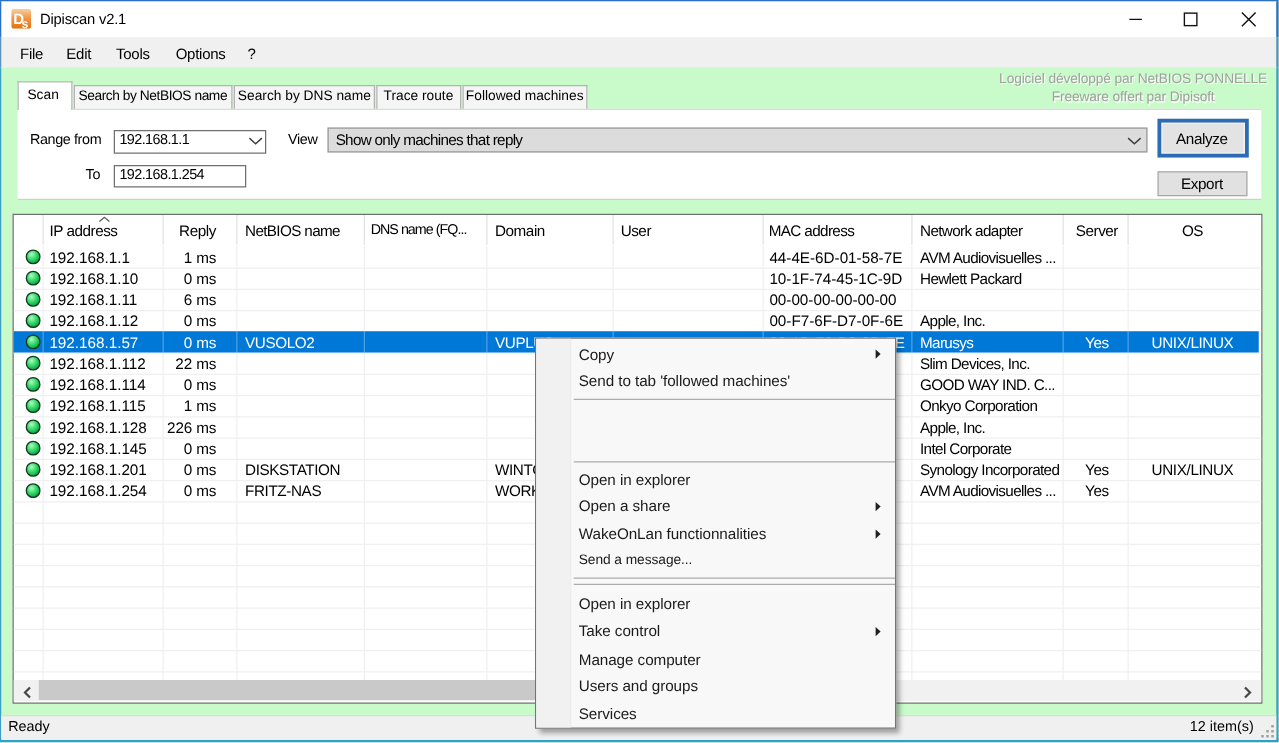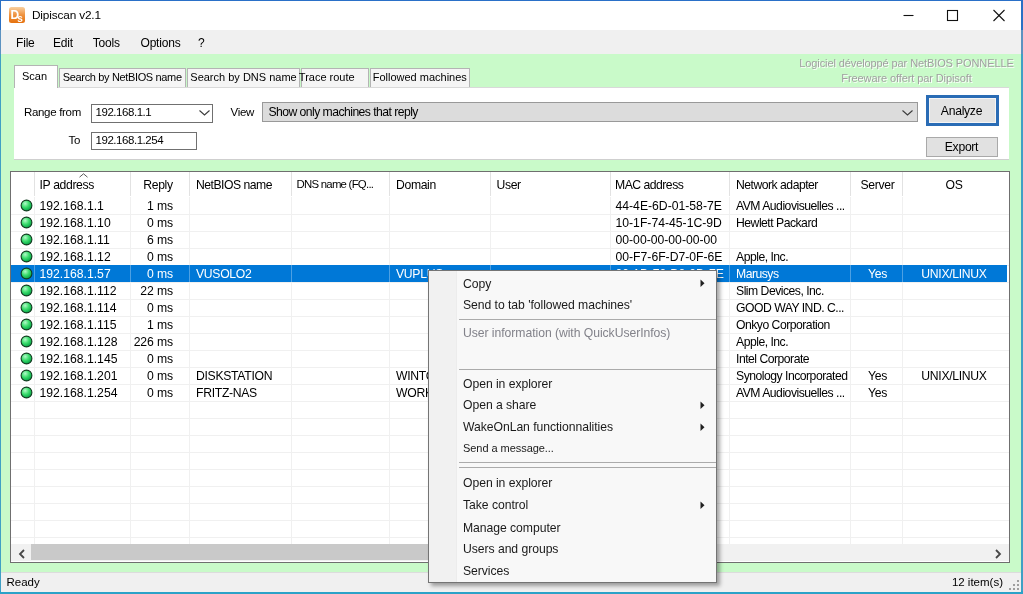--- a/index.html
+++ b/index.html
@@ -54,21 +54,21 @@
 <div class="w" style="left:130.5px;top:35.6px;width:60px;font-size:12px;color:#000;letter-spacing:-0.2px;text-align:center;"><span class="t">Options</span></div>
 <div class="w" style="left:171.3px;top:35.6px;width:60px;font-size:12px;color:#000;letter-spacing:-0.2px;text-align:center;"><span class="t">?</span></div>
 <div class="w" style="left:756.5px;top:57px;width:300px;font-size:11px;color:#a0a0a0;letter-spacing:-0.1px;text-align:center;text-shadow:1px 1px 0 #fafffa;"><span class="t">Logiciel développé par NetBIOS PONNELLE</span></div>
 <div class="w" style="left:756.5px;top:71.8px;width:300px;font-size:11px;color:#a0a0a0;letter-spacing:-0.1px;text-align:center;text-shadow:1px 1px 0 #fafffa;"><span class="t">Freeware offert par Dipisoft</span></div>
 <div class="w" style="left:14px;top:86.5px;width:995px;height:73.5px;background:#fff;border-top:1px solid #d9d9d9;border-bottom:1px solid #cfcfcf;box-sizing:border-box;"></div>
 <div class="w" style="left:58.5px;top:68px;width:127.5px;height:18.5px;background:#f5f5f5;border:1px solid #b4b4b4;border-bottom:none;box-sizing:border-box;"></div>
 <div class="w" style="left:22.25px;top:71px;width:200px;font-size:11px;color:#000;letter-spacing:0px;text-align:center;"><span class="t"><span style="letter-spacing:-0.35px">Search by NetBIOS name</span></span></div>
 <div class="w" style="left:187px;top:68px;width:113px;height:18.5px;background:#f5f5f5;border:1px solid #b4b4b4;border-bottom:none;box-sizing:border-box;"></div>
 <div class="w" style="left:143.5px;top:71px;width:200px;font-size:11px;color:#000;letter-spacing:0px;text-align:center;"><span class="t">Search by DNS name</span></div>
 <div class="w" style="left:301px;top:68px;width:67.5px;height:18.5px;background:#f5f5f5;border:1px solid #b4b4b4;border-bottom:none;box-sizing:border-box;"></div>
-<div class="w" style="left:234.75px;top:71px;width:184px;font-size:11px;color:#000;letter-spacing:0px;text-align:center;"><span class="t">Trace route</span></div>
+<div class="w" style="left:234.75px;top:71px;width:200px;font-size:11px;color:#000;letter-spacing:0px;text-align:center;"><span class="t">Trace route</span></div>
 <div class="w" style="left:369.5px;top:68px;width:100.5px;height:18.5px;background:#f5f5f5;border:1px solid #b4b4b4;border-bottom:none;box-sizing:border-box;"></div>
 <div class="w" style="left:319.75px;top:71px;width:200px;font-size:11px;color:#000;letter-spacing:0px;text-align:center;"><span class="t">Followed machines</span></div>
 <div class="w" style="left:14px;top:65px;width:44px;height:22.5px;background:#fff;border:1px solid #b4b4b4;border-bottom:none;box-sizing:border-box;"></div>
 <div class="w" style="left:-5.5px;top:69.7px;width:80px;font-size:11px;color:#000;letter-spacing:0px;text-align:center;"><span class="t">Scan</span></div>
 <div class="w" style="right:942px;top:106.2px;font-size:11.5px;color:#000;letter-spacing:-0.3px;text-align:right;"><span class="t">Range from</span></div>
 <div class="w" style="left:91px;top:103.5px;width:122px;height:19.5px;background:#fff;border:1px solid #707070;box-sizing:border-box;"></div>
 <div class="w" style="left:95.5px;top:106.2px;font-size:11.5px;color:#000;letter-spacing:-0.45px;font-weight:normal;"><span class="t">192.168.1.1</span></div>
 <svg class="w" style="left:198px;top:109px" width="13" height="8" fill="none" stroke="#3c3c3c" stroke-width="1.1">
       <path d="M1.5 1.5 L6.5 6 L11.5 1.5"></path>
     </svg>
@@ -256,21 +256,20 @@
     <div class="w" style="left:1016.5px;top:579.5px;width:2px;height:2px;background:#9f9f9f;"></div>
 <div class="w" style="left:427.5px;top:270.3px;width:289px;height:312.7px;background:#f8f8f8;border:1px solid #747474;box-sizing:border-box;box-shadow:3px 3px 4px rgba(0,0,0,0.35);"></div>
 <div class="w" style="left:428.5px;top:271.3px;width:27px;height:310.7px;background:#f1f1f1;"></div>
 <div class="w" style="left:455.5px;top:271.3px;width:1px;height:310.7px;background:#ececec;"></div>
 <div class="w" style="left:463px;top:276.7px;font-size:12.2px;color:#1a1a1a;letter-spacing:-0.05px;font-weight:normal;"><span class="t">Copy</span></div>
 <svg class="w" style="left:700px;top:279.3px" width="5" height="9">
       <path d="M0.5 0.5 L4.5 4.2 L0.5 8 Z" fill="#202020"></path>
     </svg>
 <div class="w" style="left:463px;top:298.1px;font-size:12.2px;color:#1a1a1a;letter-spacing:-0.05px;font-weight:normal;"><span class="t">Send to tab 'followed machines'</span></div>
 <div class="w" style="left:458.5px;top:318.8px;width:257px;height:1px;background:#ababab;"></div>
-<div class="w" style="left:463px;top:326px;font-size:12.2px;color:#82828a;letter-spacing:-0.05px;font-weight:normal;"><span class="t">User information (with QuickUserInfos)</span></div>
 <div class="w" style="left:458.5px;top:368.7px;width:257px;height:1px;background:#ababab;"></div>
 <div class="w" style="left:463px;top:376.6px;font-size:12.2px;color:#1a1a1a;letter-spacing:-0.05px;font-weight:normal;"><span class="t">Open in explorer</span></div>
 <div class="w" style="left:463px;top:398.4px;font-size:12.2px;color:#1a1a1a;letter-spacing:-0.05px;font-weight:normal;"><span class="t">Open a share</span></div>
 <svg class="w" style="left:700px;top:401px" width="5" height="9">
       <path d="M0.5 0.5 L4.5 4.2 L0.5 8 Z" fill="#202020"></path>
     </svg>
 <div class="w" style="left:463px;top:420.3px;font-size:12.2px;color:#1a1a1a;letter-spacing:-0.05px;font-weight:normal;"><span class="t">WakeOnLan functionnalities</span></div>
 <svg class="w" style="left:700px;top:422.9px" width="5" height="9">
       <path d="M0.5 0.5 L4.5 4.2 L0.5 8 Z" fill="#202020"></path>
     </svg>

